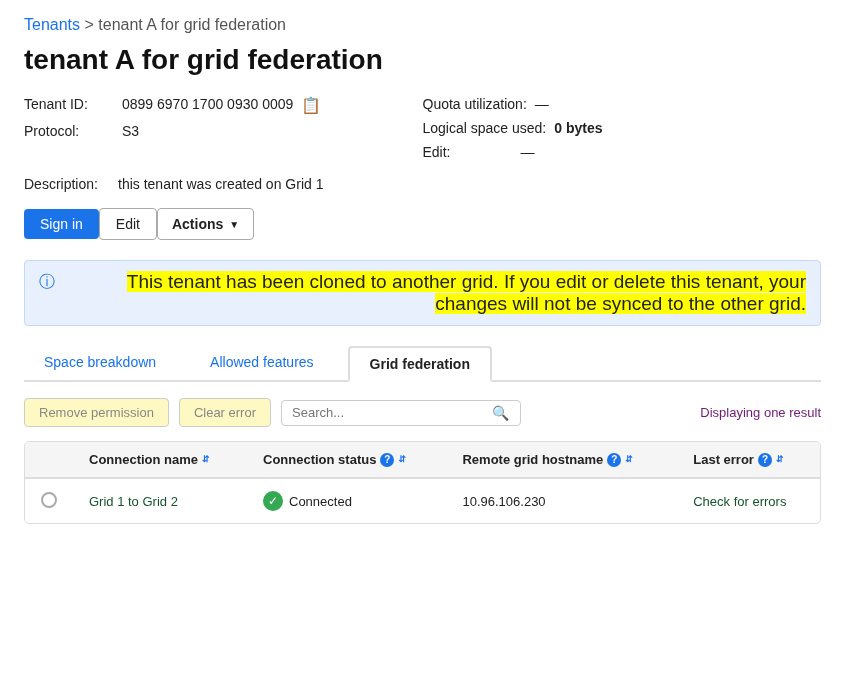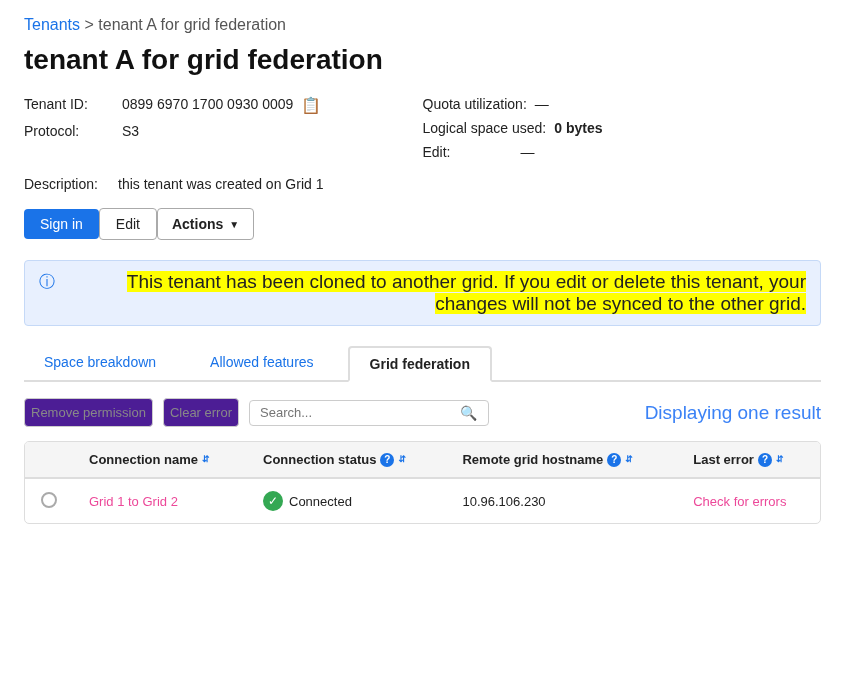--- a/index.html
+++ b/index.html
@@ -174,24 +174,24 @@
       border-radius: 4px 4px 0 0;
       padding: 8px 20px;
     }
     .toolbar-row {
       display: flex;
       align-items: center;
       gap: 10px;
       margin-bottom: 14px;
     }
     .btn-toolbar {
-      background: #4c1d95;
+      background: #fef9c3;
       color: #888;
       border: 1px solid #ccc;
-      padding: 6px 6px;
+      padding: 6px 14px;
       border-radius: 4px;
       cursor: pointer;
       font-size: 13px;
     }
     .search-box {
       display: flex;
       align-items: center;
       border: 1px solid #ccc;
       border-radius: 4px;
       padding: 4px 10px;
@@ -205,22 +205,22 @@
       font-size: 13px;
       color: #999;
       width: 100%;
     }
     .search-icon {
       color: #888;
       font-size: 14px;
     }
     .result-count {
       margin-left: auto;
-      font-size: 19px;
-      color: #3b82f6;
+      font-size: 13px;
+      color: #701a75;
     }
     .table-container {
       border: 1px solid #ddd;
       border-radius: 5px;
       overflow: hidden;
     }
     table {
       width: 100%;
       border-collapse: collapse;
     }
@@ -275,21 +275,21 @@
     }
     .radio-btn {
       width: 16px;
       height: 16px;
       border-radius: 50%;
       border: 2px solid #aaa;
       display: inline-block;
       cursor: pointer;
     }
     .link-blue {
-      color: #ec4899;
+      color: #14532d;
       text-decoration: none;
       cursor: pointer;
     }
     .status-connected {
       display: flex;
       align-items: center;
       gap: 6px;
       color: #222;
     }
     .check-icon {

